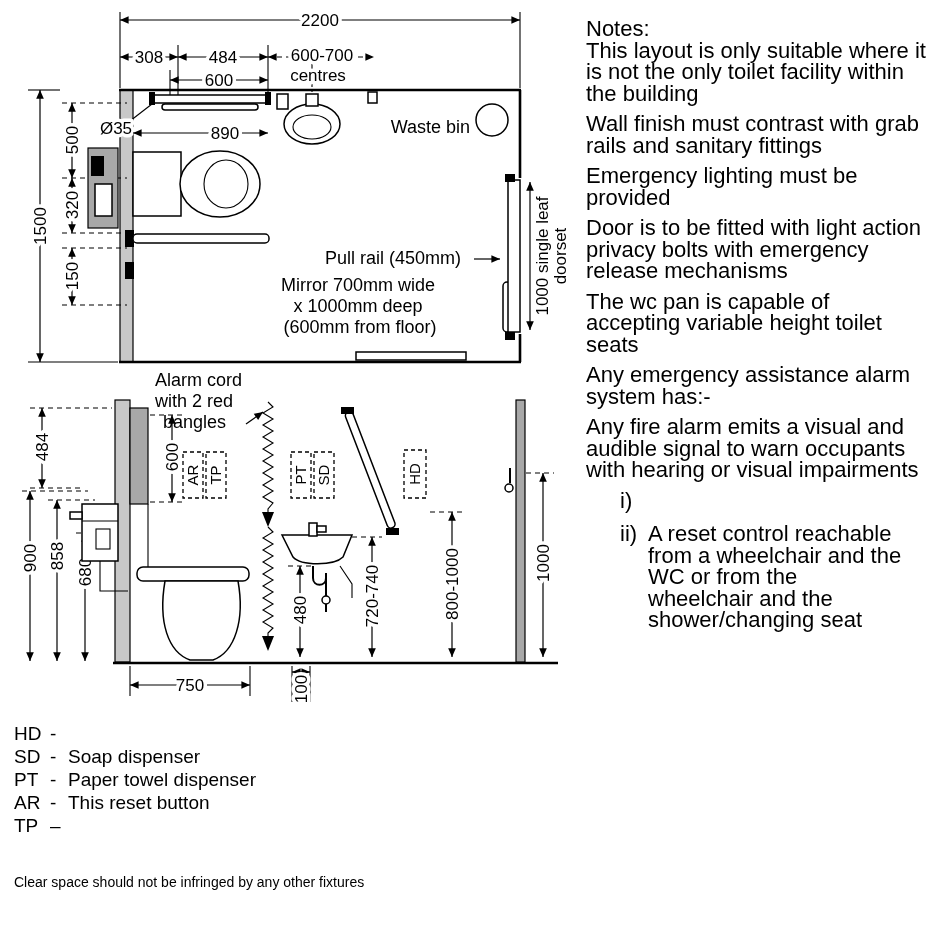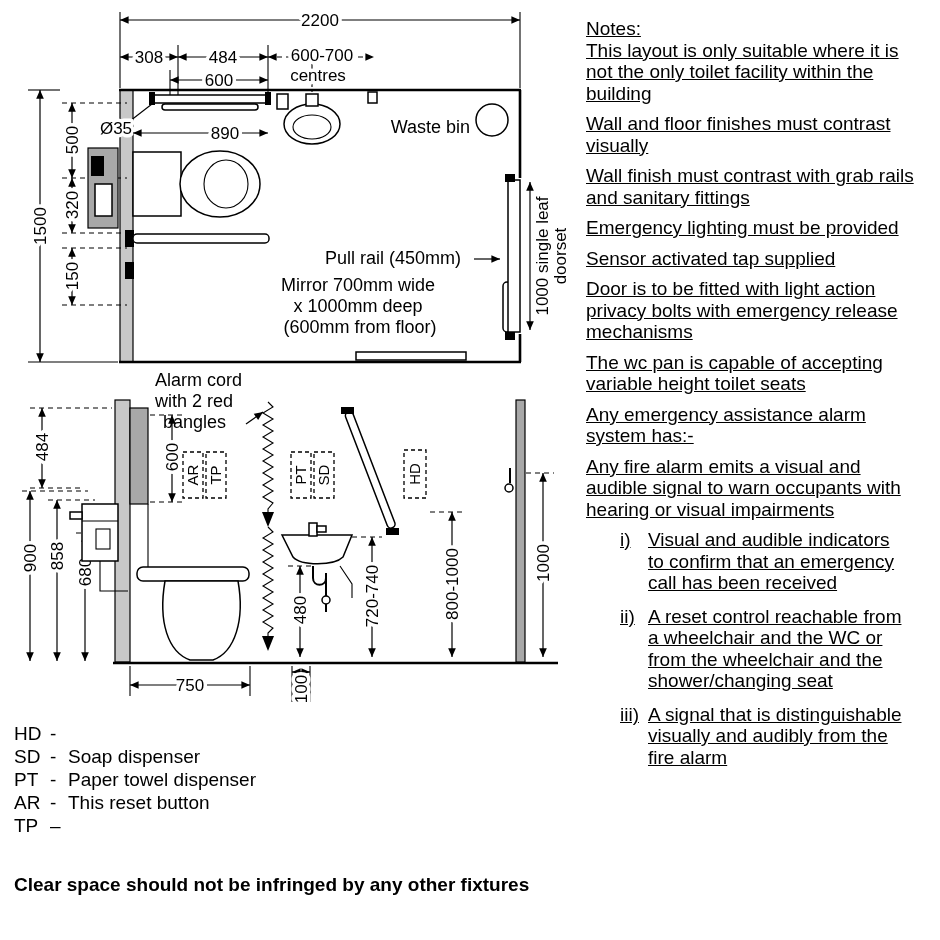--- a/index.html
+++ b/index.html
@@ -23,22 +23,22 @@
   text.mid{text-anchor:middle}
   text.end{text-anchor:end}
   text.big{font-size:18px}
   text.tag{font-size:15px}
   
   .legend{position:absolute;left:14px;top:722px;width:340px;font-size:19px;line-height:23px;}
   .legend-row{display:flex;}
   .lg-code{width:36px;flex:none;}
   .lg-sep{width:18px;flex:none;}
   .lg-text{width:240px;}
-  .footer-note{position:absolute;left:14px;top:874px;width:560px;font-size:19px;font-weight:bold;}
-  .notes{position:absolute;left:586px;top:18px;width:352px;font-size:19px;line-height:21.5px;text-decoration:underline;}
+  .footer-note{position:absolute;left:14px;top:874px;width:560px;font-size:14px;}
+  .notes{position:absolute;left:586px;top:18px;width:352px;font-size:22px;line-height:21.5px;}
   .notes-title{margin:0;}
   p.note{margin:0 12px 9px 0;}
   .note-li{display:flex;margin:0 0 12px 34px;}
   .li-marker{width:28px;flex:none;}
   .li-text{width:258px;}
 </style>
 </head>
 <body>
 
 <div class="sheet">
@@ -323,36 +323,29 @@
       <span class="lg-code">TP</span>
       <span class="lg-sep">–</span>
     </div>
   </div>
 
   <div class="footer-note">Clear space should not be infringed by any other fixtures</div>
 
   <div class="notes">
     <div class="notes-title">Notes:</div>
     <p class="note">This layout is only suitable where it is not the only toilet facility within the building</p>
-    <p class="note">Wall and floor finishes must contrast visually</p>
     <p class="note">Wall finish must contrast with grab rails and sanitary fittings</p>
     <p class="note">Emergency lighting must be provided</p>
-    <p class="note">Sensor activated tap supplied</p>
     <p class="note">Door is to be fitted with light action privacy bolts with emergency release mechanisms</p>
     <p class="note">The wc pan is capable of accepting variable height toilet seats</p>
     <p class="note">Any emergency assistance alarm system has:-</p>
     <p class="note">Any fire alarm emits a visual and audible signal to warn occupants with hearing or visual impairments</p>
 
     <div class="note-li">
       <span class="li-marker">i)</span>
-      <div class="li-text">Visual and audible indicators to confirm that an emergency call has been received</div>
     </div>
     <div class="note-li">
       <span class="li-marker">ii)</span>
       <div class="li-text">A reset control reachable from a wheelchair and the WC or from the wheelchair and the shower/changing seat</div>
     </div>
-    <div class="note-li">
-      <span class="li-marker">iii)</span>
-      <div class="li-text">A signal that is distinguishable visually and audibly from the fire alarm</div>
-    </div>
   </div>
 
 </div>
 
 </body></html>

